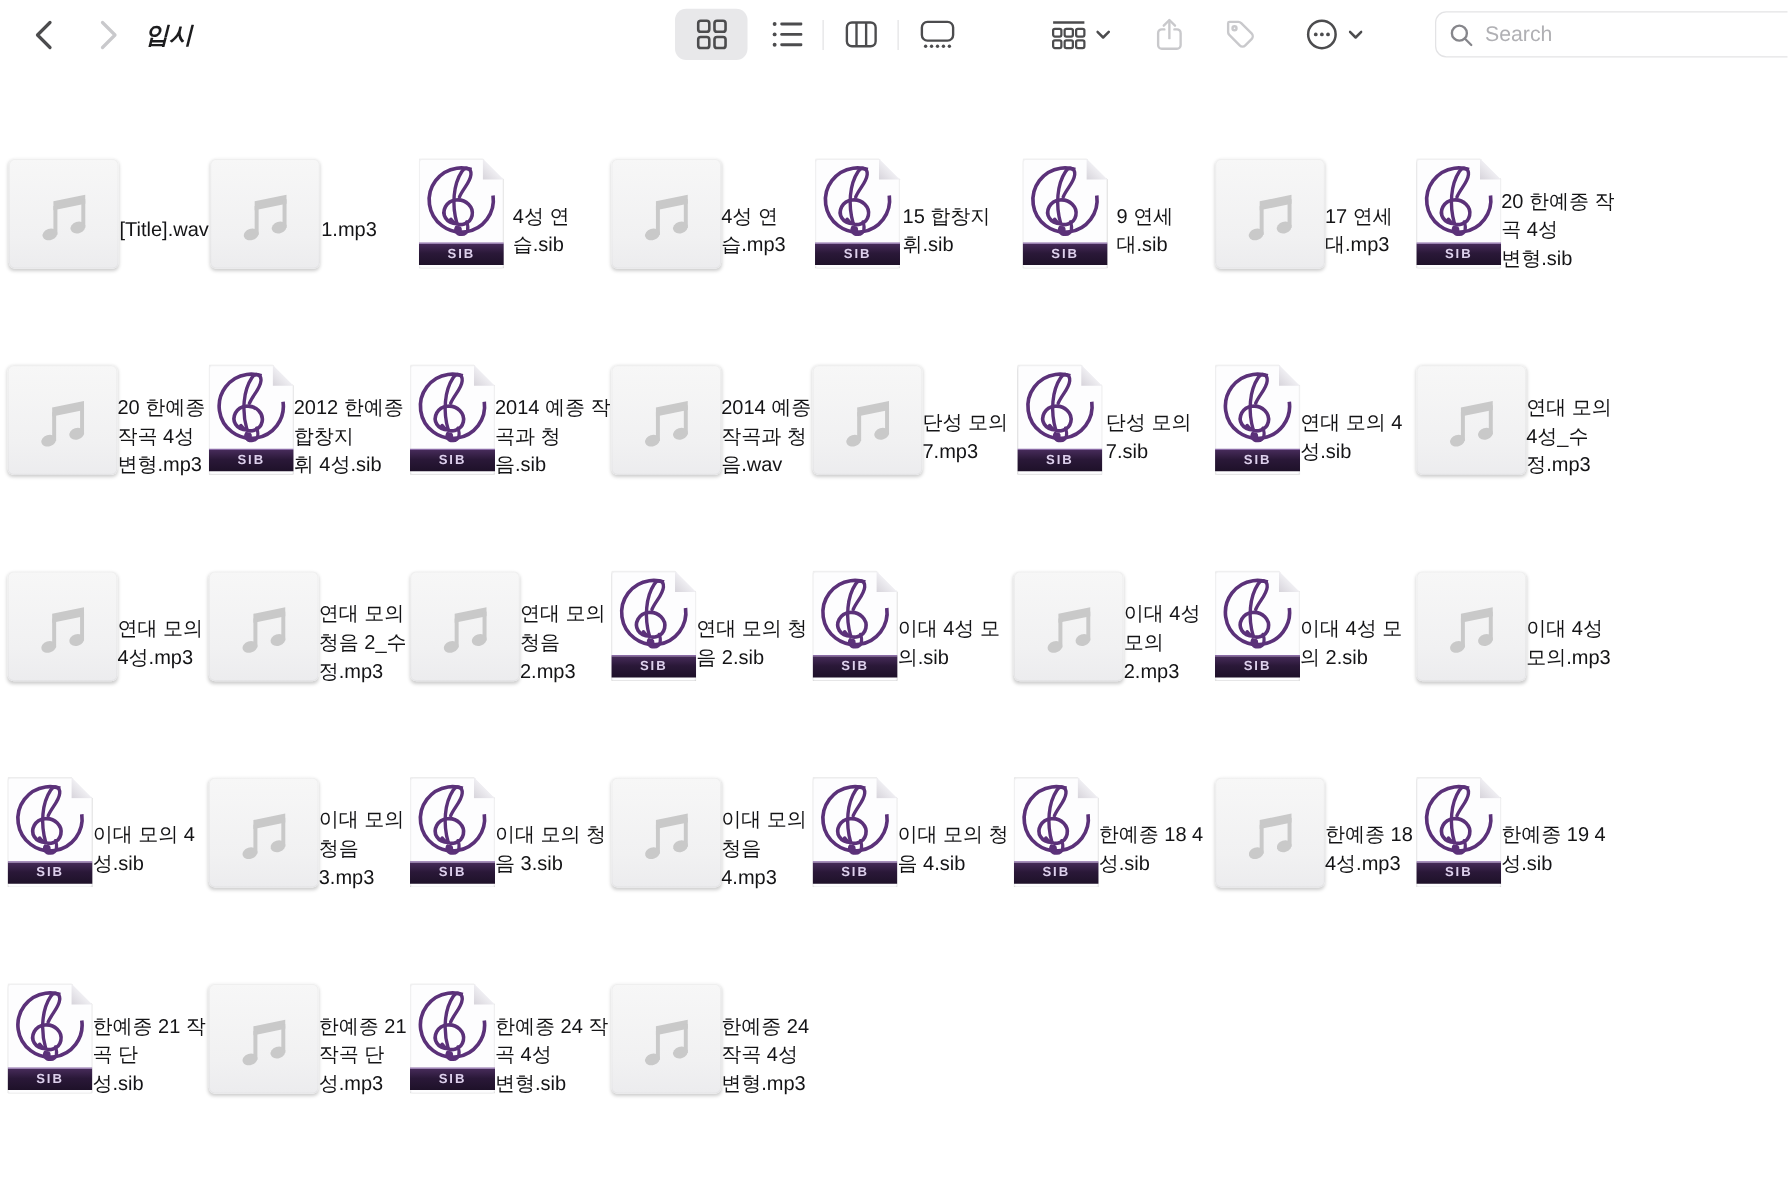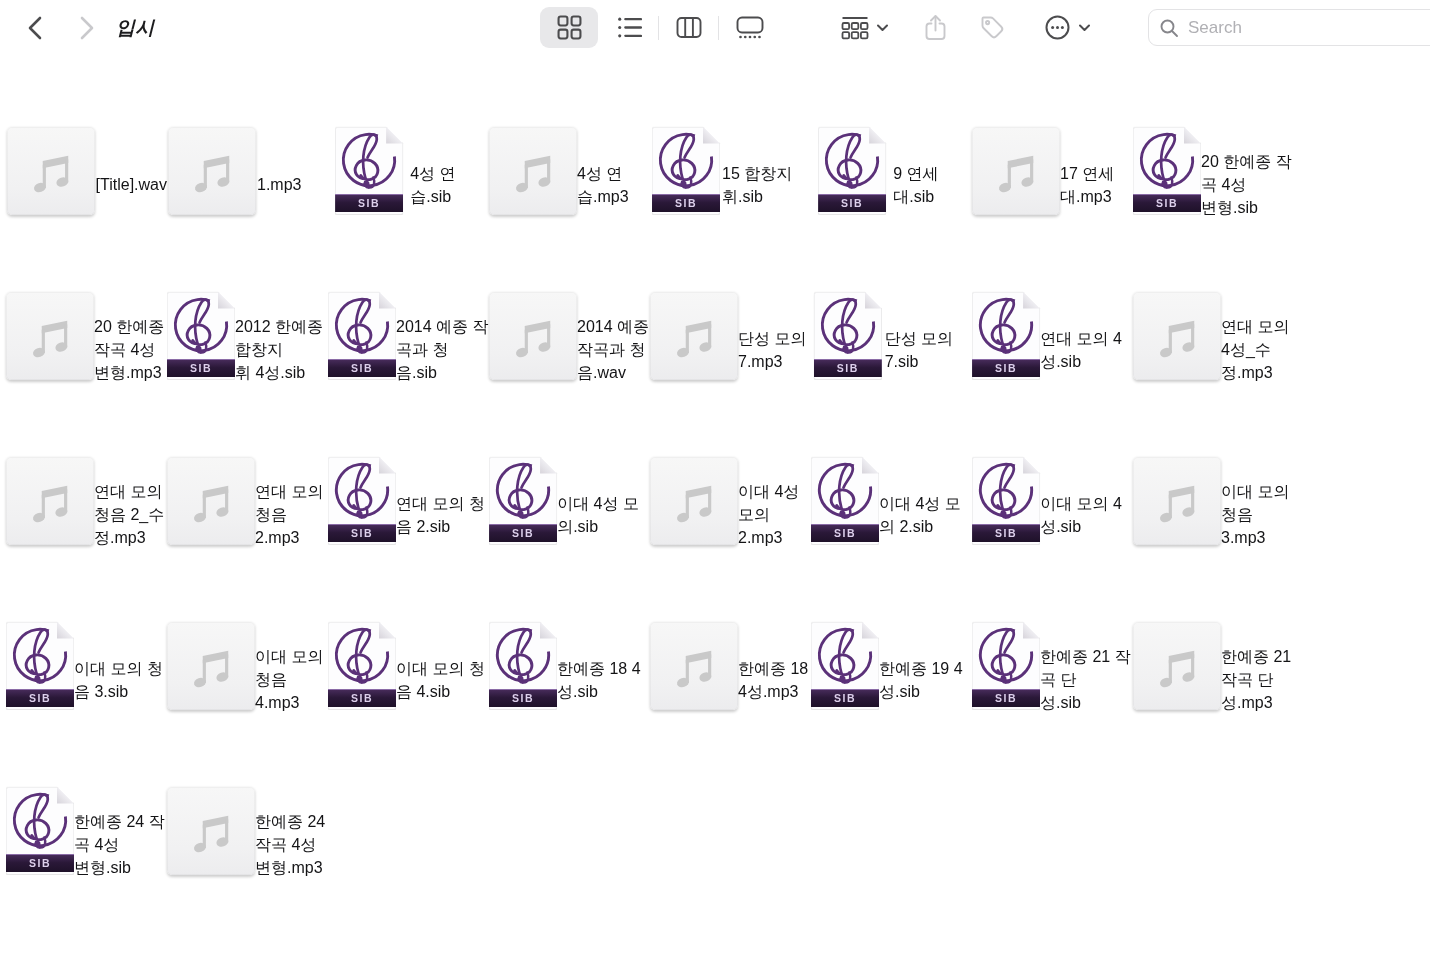--- a/index.html
+++ b/index.html
@@ -489,20 +489,36 @@
       <svg width="62" height="62" viewBox="0 0 90 90" fill="#c9c9c9">
         <polygon points="33,30.5 70,23 70,33.5 33,41"></polygon>
         <rect x="33" y="36" width="4.6" height="33.5"></rect>
         <rect x="65.4" y="28" width="4.6" height="33.5"></rect>
         <ellipse cx="29" cy="69" rx="8.8" ry="6.6" transform="rotate(-18 29 69)"></ellipse>
         <ellipse cx="61.5" cy="61" rx="8.8" ry="6.6" transform="rotate(-18 61.5 61)"></ellipse>
       </svg>
     </div>
   </div>
       <div class="file-label">
+        <div>연대 모의 4성.mp3</div>
+      </div>
+    </div>
+    <div class="file-item">
+  <div class="icon-wrap">
+    <div class="audio-icon">
+      <svg width="62" height="62" viewBox="0 0 90 90" fill="#c9c9c9">
+        <polygon points="33,30.5 70,23 70,33.5 33,41"></polygon>
+        <rect x="33" y="36" width="4.6" height="33.5"></rect>
+        <rect x="65.4" y="28" width="4.6" height="33.5"></rect>
+        <ellipse cx="29" cy="69" rx="8.8" ry="6.6" transform="rotate(-18 29 69)"></ellipse>
+        <ellipse cx="61.5" cy="61" rx="8.8" ry="6.6" transform="rotate(-18 61.5 61)"></ellipse>
+      </svg>
+    </div>
+  </div>
+      <div class="file-label">
         <div>연대 모의 청음 2_수</div>
         <div>정.mp3</div>
       </div>
     </div>
     <div class="file-item">
   <div class="icon-wrap">
     <div class="audio-icon">
       <svg width="62" height="62" viewBox="0 0 90 90" fill="#c9c9c9">
         <polygon points="33,30.5 70,23 70,33.5 33,41"></polygon>
         <rect x="33" y="36" width="4.6" height="33.5"></rect>
@@ -589,20 +605,36 @@
       <div class="sib-fold"></div>
       <div class="sib-badge">SIB</div>
     </div>
   </div>
       <div class="file-label">
         <div>이대 4성 모의 2.sib</div>
       </div>
     </div>
     <div class="file-item">
   <div class="icon-wrap">
+    <div class="audio-icon">
+      <svg width="62" height="62" viewBox="0 0 90 90" fill="#c9c9c9">
+        <polygon points="33,30.5 70,23 70,33.5 33,41"></polygon>
+        <rect x="33" y="36" width="4.6" height="33.5"></rect>
+        <rect x="65.4" y="28" width="4.6" height="33.5"></rect>
+        <ellipse cx="29" cy="69" rx="8.8" ry="6.6" transform="rotate(-18 29 69)"></ellipse>
+        <ellipse cx="61.5" cy="61" rx="8.8" ry="6.6" transform="rotate(-18 61.5 61)"></ellipse>
+      </svg>
+    </div>
+  </div>
+      <div class="file-label">
+        <div>이대 4성 모의.mp3</div>
+      </div>
+    </div>
+    <div class="file-item">
+  <div class="icon-wrap">
     <div class="sib-icon">
       <svg class="sib-clef" width="62" height="64" viewBox="0 0 64 66" fill="none">
         <circle cx="32" cy="33" r="26.5" stroke="#5b3179" stroke-width="3" stroke-dasharray="137 30" transform="rotate(-8 32 33)"></circle>
         <g stroke="#5b3179" stroke-linecap="round">
           <path stroke-width="2.8" d="M28.5 52.5 C24 37 25.5 20 32.5 9.5 C35.5 5 40.5 6.5 40 12 C39.4 18.5 33.5 23.5 30.5 30.5"></path>
           <path stroke-width="3" d="M28.5 52.5 C19.5 52.5 15.5 45 19 38.5 C22.5 32 32.5 31 38 36.5 C43.5 42 41.5 50.5 34.5 52.8 C30 54.2 25.5 52.5 23.5 49"></path>
           <path stroke-width="2.6" d="M36.5 51 C38.5 56.5 37.5 61 32.5 61.5 C28.5 61.8 26.5 58.5 28 55.5"></path>
         </g>
         <circle cx="29.5" cy="57.5" r="3" fill="#5b3179"></circle>
       </svg>

